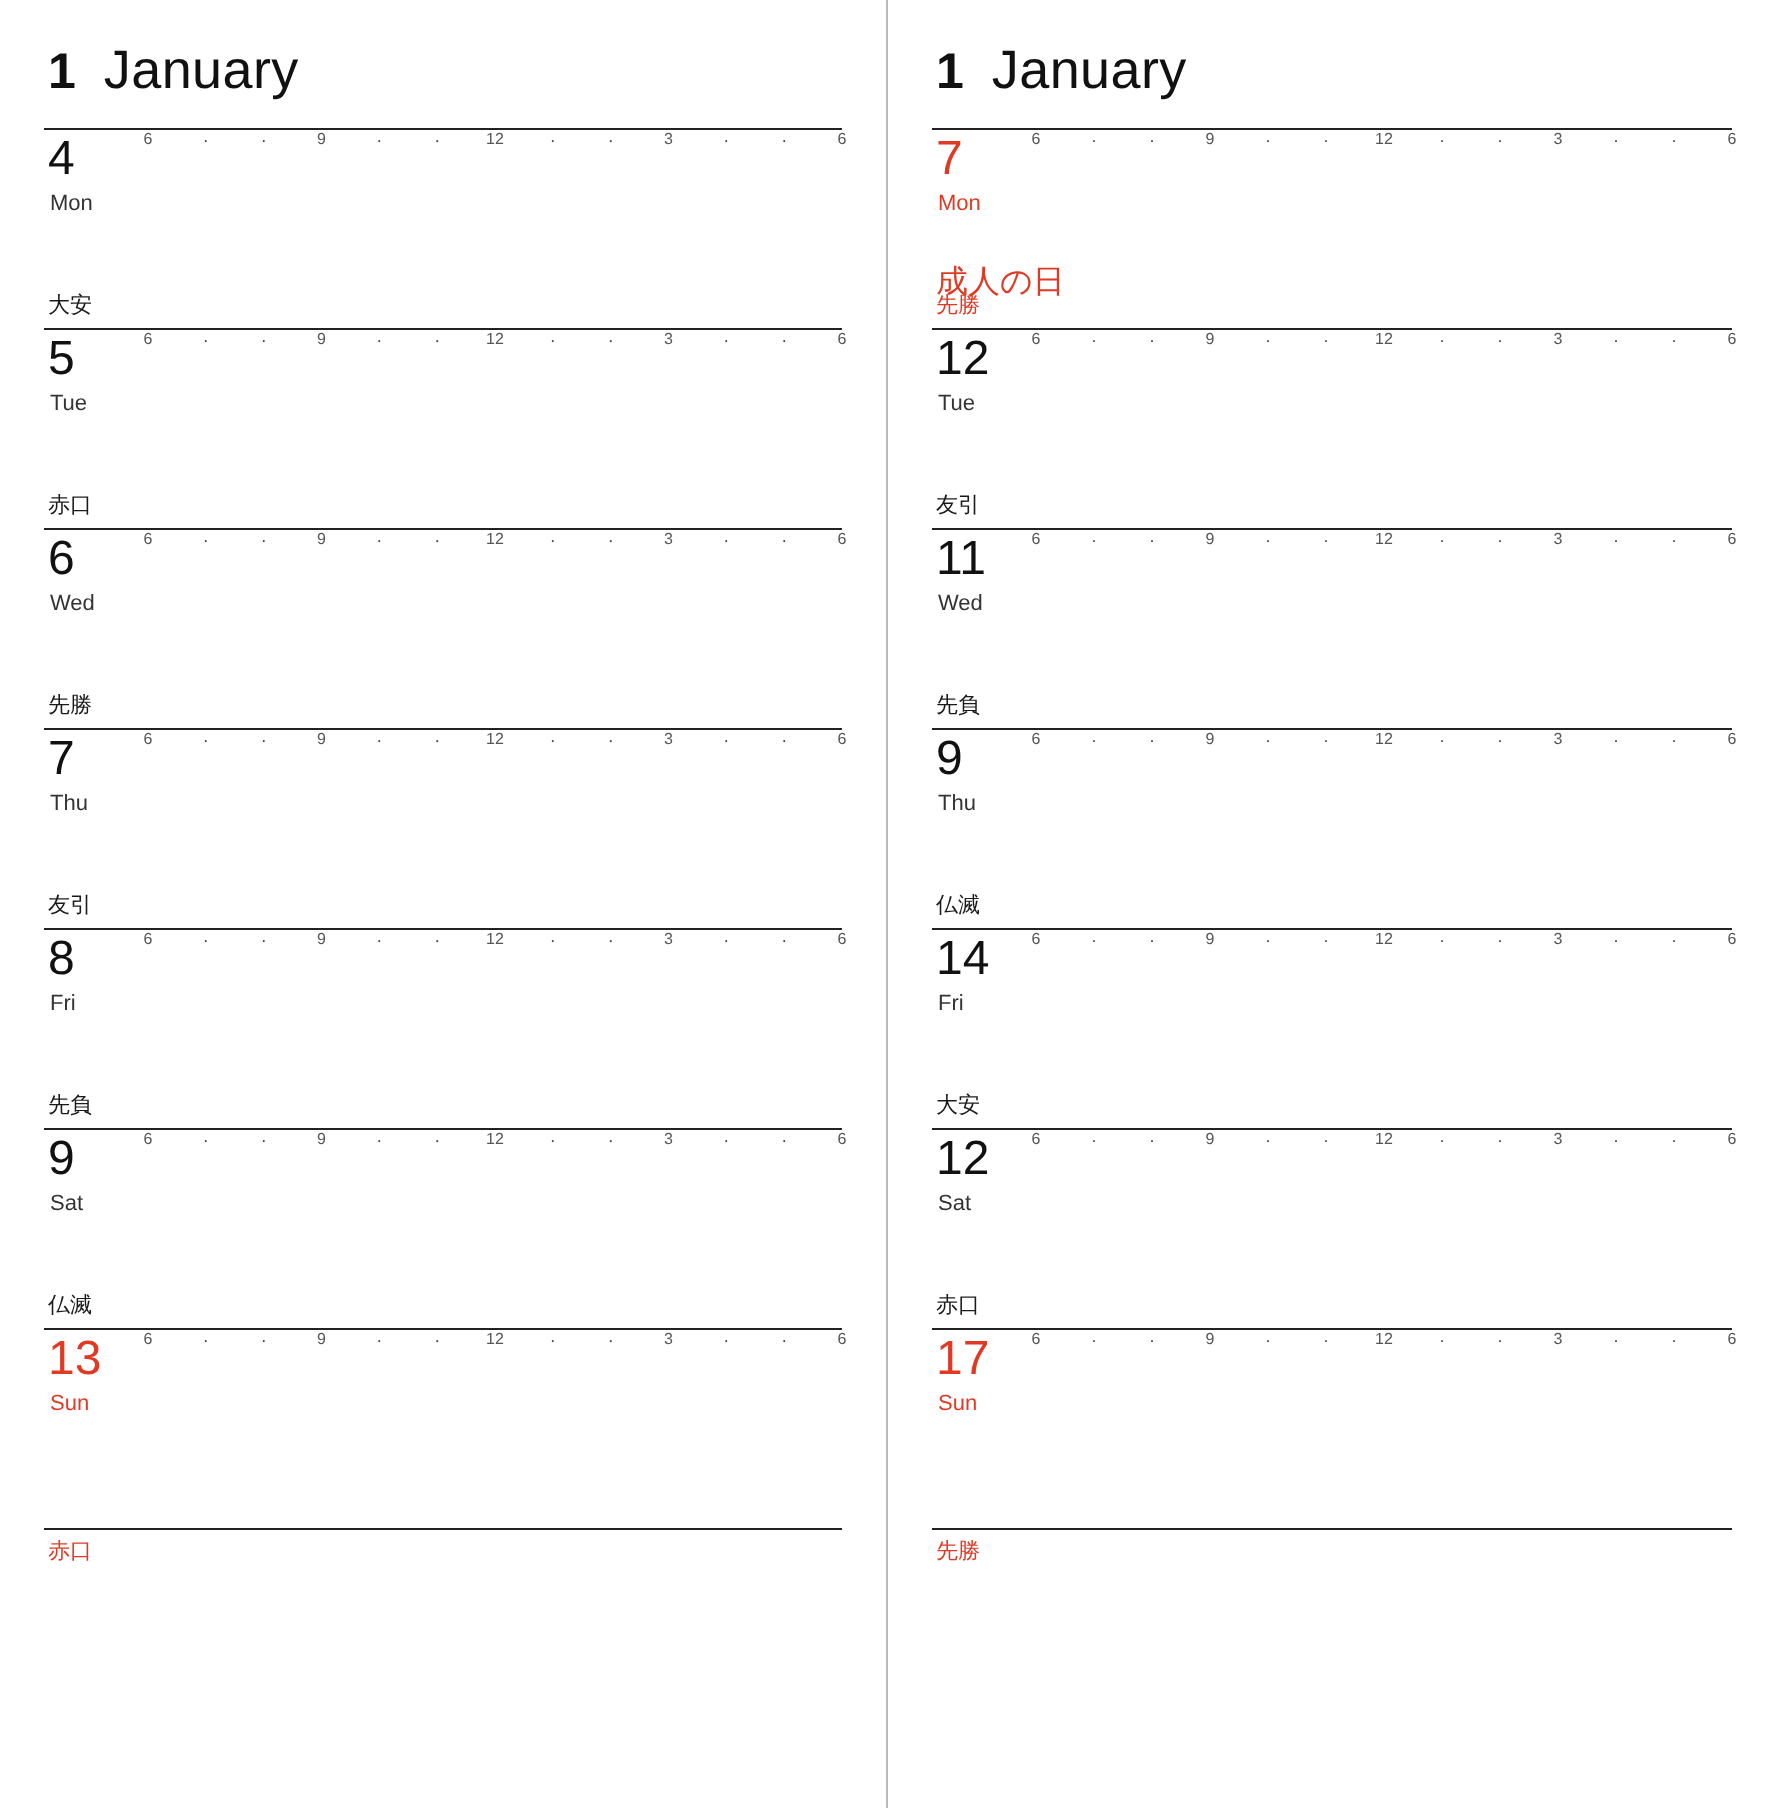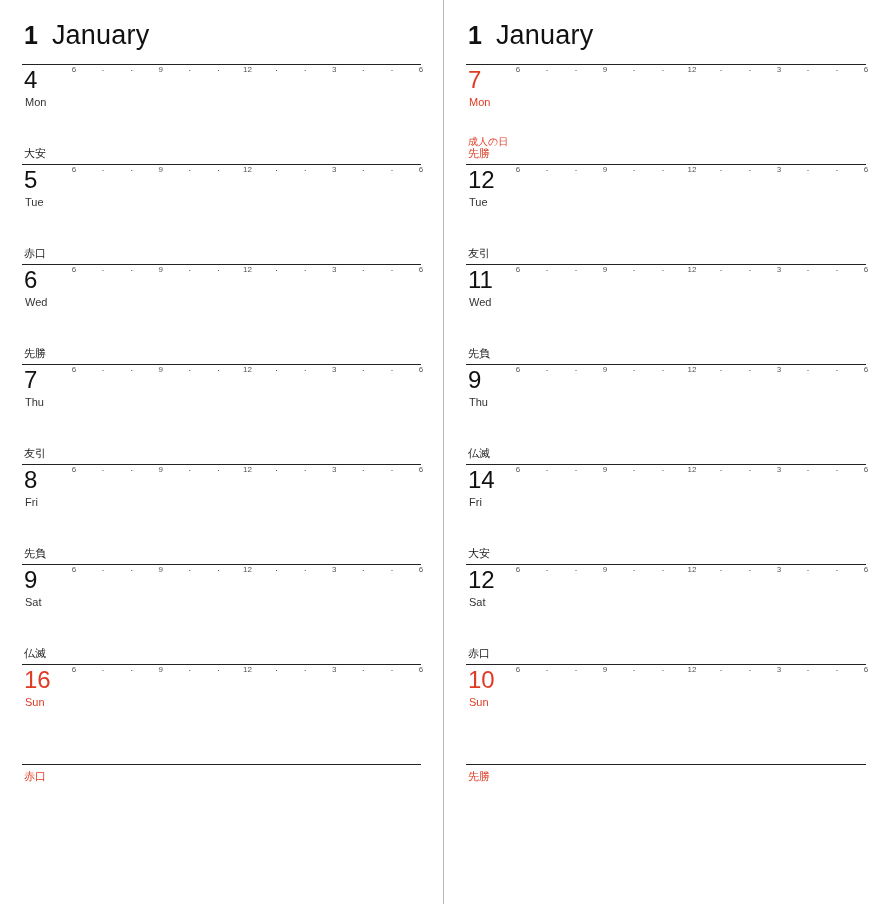--- a/index.html
+++ b/index.html
@@ -95,21 +95,21 @@
   .day-row.sunday .daynum,
   .day-row.sunday .dayname,
   .day-row.holiday .daynum,
   .day-row.holiday .dayname {
     color: #e03a24;
   }
   .note {
     position: absolute;
     left: 2px;
     top: 70px;
-    font-size: 10px;
+    font-size: 16px;
     line-height: 13px;
     color: #e03a24;
     text-align: center;
   }
   .ticks {
     position: absolute;
     left: 52px;
     right: 0;
     top: 0;
     height: 14px;
@@ -276,21 +276,21 @@
             <span class="tick dot" style="left: 66.6667%;">·</span>
             <span class="tick" style="left: 75%;">3</span>
             <span class="tick dot" style="left: 83.3333%;">·</span>
             <span class="tick dot" style="left: 91.6667%;">·</span>
             <span class="tick" style="left: 100%;">6</span>
           </div>
       </div>
 
       <div class="day-row sunday">
         <span class="rokuyou">仏滅</span>
-        <span class="daynum">16</span>
+        <span class="daynum">13</span>
         <span class="dayname">Sun</span>
         <span class="note"></span>
         <div class="ticks">
             <span class="tick" style="left: 0%;">6</span>
             <span class="tick dot" style="left: 8.33333%;">·</span>
             <span class="tick dot" style="left: 16.6667%;">·</span>
             <span class="tick" style="left: 25%;">9</span>
             <span class="tick dot" style="left: 33.3333%;">·</span>
             <span class="tick dot" style="left: 41.6667%;">·</span>
             <span class="tick" style="left: 50%;">12</span>
@@ -445,21 +445,21 @@
             <span class="tick dot" style="left: 66.6667%;">·</span>
             <span class="tick" style="left: 75%;">3</span>
             <span class="tick dot" style="left: 83.3333%;">·</span>
             <span class="tick dot" style="left: 91.6667%;">·</span>
             <span class="tick" style="left: 100%;">6</span>
           </div>
       </div>
 
       <div class="day-row sunday">
         <span class="rokuyou">赤口</span>
-        <span class="daynum">10</span>
+        <span class="daynum">17</span>
         <span class="dayname">Sun</span>
         <span class="note"></span>
         <div class="ticks">
             <span class="tick" style="left: 0%;">6</span>
             <span class="tick dot" style="left: 8.33333%;">·</span>
             <span class="tick dot" style="left: 16.6667%;">·</span>
             <span class="tick" style="left: 25%;">9</span>
             <span class="tick dot" style="left: 33.3333%;">·</span>
             <span class="tick dot" style="left: 41.6667%;">·</span>
             <span class="tick" style="left: 50%;">12</span>

